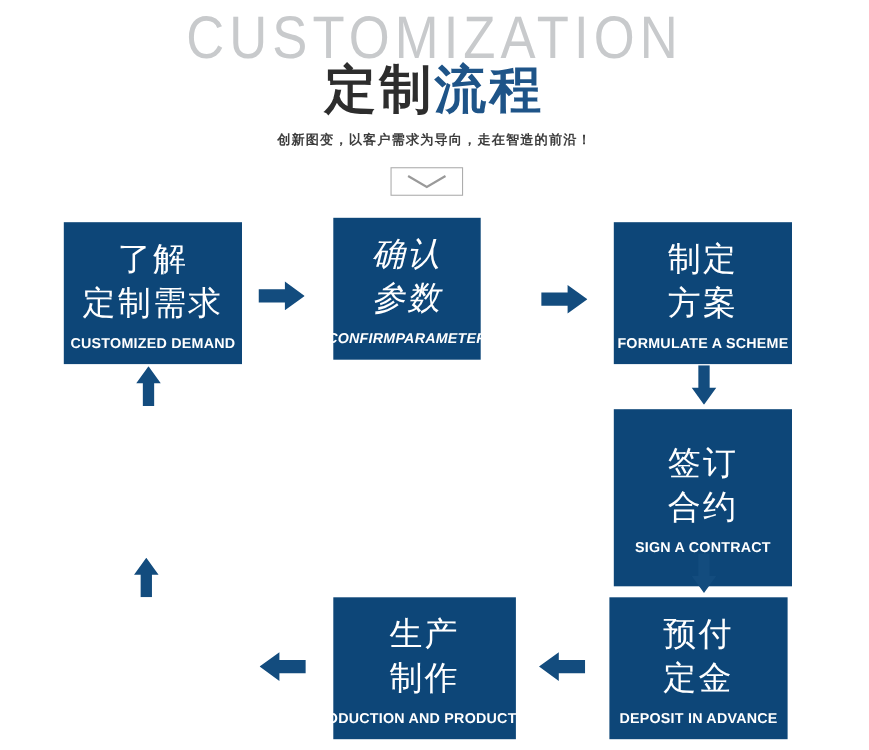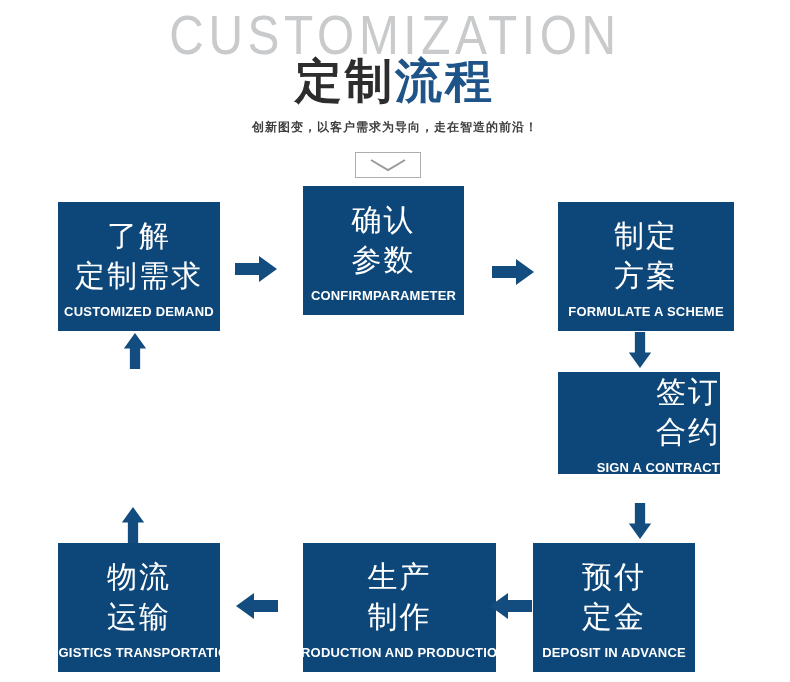--- a/index.html
+++ b/index.html
@@ -102,47 +102,43 @@
     <svg viewBox="0 0 46 16">
       <polyline points="6,3 23,13 40,3" fill="none" stroke="#9A9A9A" stroke-width="2"></polyline>
     </svg>
   </div>
 
   <div class="box" style="left:58px;top:202px;width:162px;height:129px;">
     <div class="cn"><span>了解</span><br><span>定制需求</span></div>
     <div class="en">CUSTOMIZED DEMAND</div>
   </div>
 
-  <div class="box" style="left:303px;top:186px;width:161px;height:129px;">
+  <div class="box" style="left:303px;top:198px;width:134px;height:129px;font-style:italic;">
     <div class="cn"><span>确认</span><br><span>参数</span></div>
     <div class="en">CONFIRMPARAMETER</div>
   </div>
 
-  <div class="box" style="left:558px;top:202px;width:176px;height:129px;text-align:right;">
+  <div class="box" style="left:558px;top:202px;width:162px;height:129px;text-align:right;">
     <div class="cn"><span>制定</span><br><span>方案</span></div>
     <div class="en">FORMULATE A SCHEME</div>
   </div>
 
 
-  <div class="box" style="left:558px;top:372px;width:162px;height:102px;align-items:flex-end;">
+  <div class="box" style="left:558px;top:372px;width:162px;height:161px;">
     <div class="cn"><span>签订</span><br><span>合约</span></div>
     <div class="en">SIGN A CONTRACT</div>
   </div>
 
-  <div class="box" style="left:58px;top:543px;width:162px;height:129px;">
-    <div class="cn"><span>物流</span><br><span>运输</span></div>
-    <div class="en">LOGISTICS TRANSPORTATION</div>
-  </div>
 
-  <div class="box" style="left:303px;top:543px;width:193px;height:129px;">
+  <div class="box" style="left:303px;top:543px;width:166px;height:129px;">
     <div class="cn"><span>生产</span><br><span>制作</span></div>
     <div class="en">PRODUCTION AND PRODUCTION</div>
   </div>
 
-  <div class="box" style="left:533px;top:543px;width:162px;height:129px;">
+  <div class="box" style="left:554px;top:543px;width:162px;height:129px;">
     <div class="cn"><span>预付</span><br><span>定金</span></div>
     <div class="en">DEPOSIT IN ADVANCE</div>
   </div>
 
   <div class="arrow right" style="left:235px;top:255px;">
     <svg viewBox="0 0 42 28">
         <polygon points="0,8 24,8 24,1 42,14 24,27 24,20 0,20"></polygon>
       </svg>
   </div>
   <div class="arrow right" style="left:492px;top:258px;">

